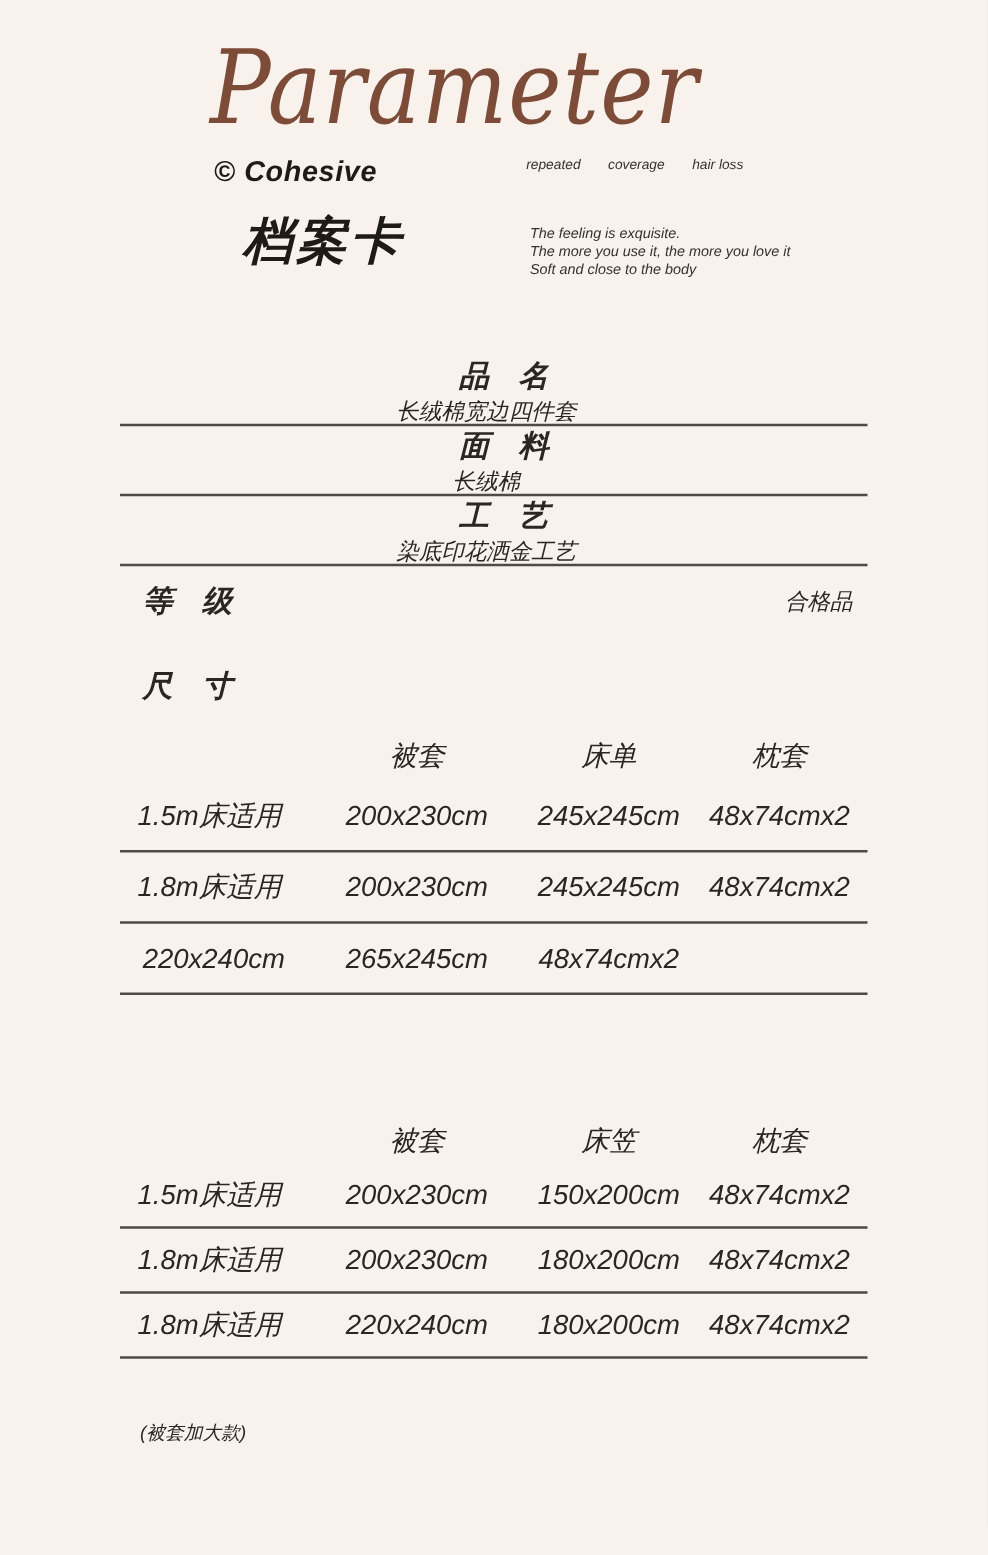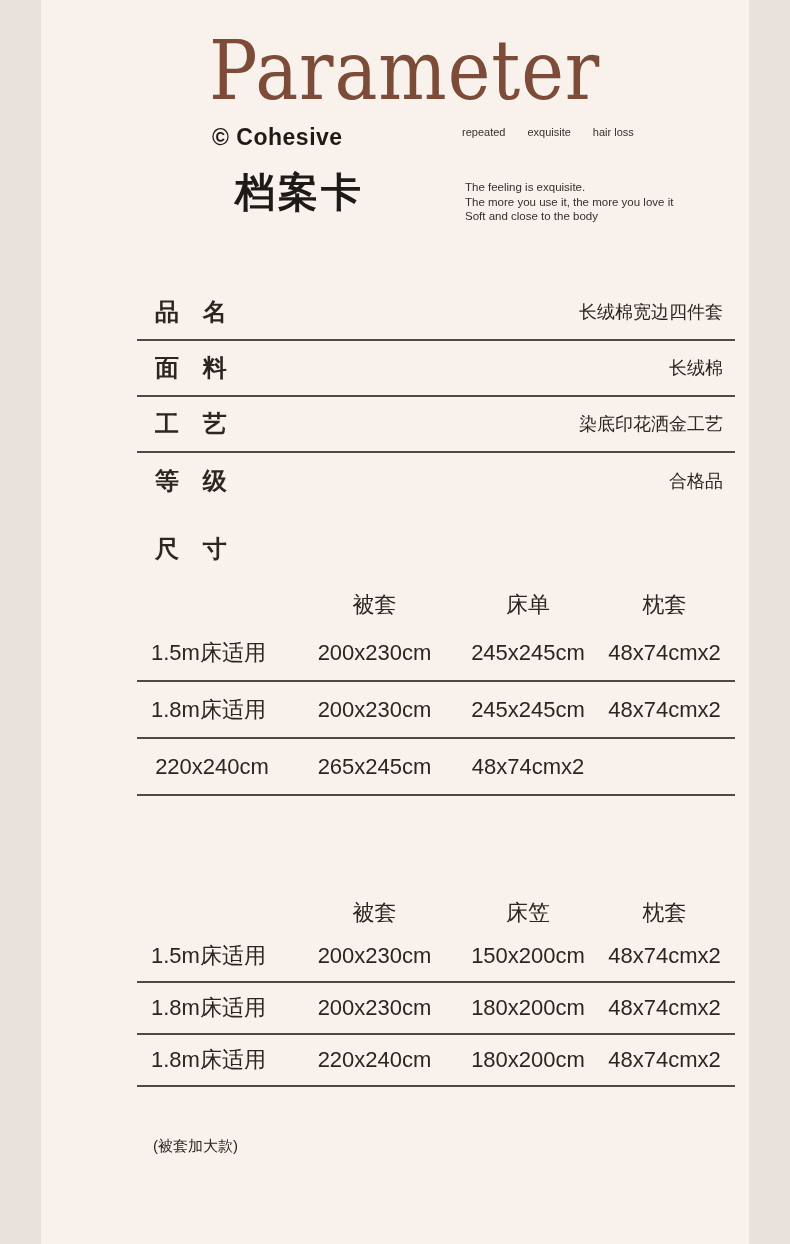--- a/index.html
+++ b/index.html
@@ -7,27 +7,28 @@
     --accent: #7d4c38;
     --text: #2b2622;
     --rule: #4f4a44;
   }
   * { box-sizing: border-box; }
   html, body { margin: 0; padding: 0; }
   body { background: #e9e2dc; }
 
   .sheet {
     position: relative;
-    width: 708px;
+    width: 790px;
     height: 1244px;
     margin: 0 auto;
     background: var(--background);
     color: var(--text);
     font-family: "Liberation Sans", sans-serif;
     overflow: hidden;
+    font-style: italic;
   }
 
   
   .title {
     position: absolute;
     left: 168px;
     top: 30px;
     font-family: "DejaVu Serif", serif;
     font-size: 82px;
     line-height: 1;
@@ -80,21 +81,21 @@
     left: 96px;
     top: 285px;
     width: 598px;
   }
   .spec-row {
     height: 56px;
     display: flex;
     align-items: center;
     justify-content: space-between;
   }
-  .spec-row.with-rule { border-bottom: 2px solid var(--rule); }
+  .spec-row.with-rule { border-bottom: 2px solid var(--rule); flex-direction: column; }
   .spec-label {
     font-size: 24px;
     font-weight: 700;
     letter-spacing: 2px;
     word-spacing: 13px;
     padding-left: 18px;
     white-space: nowrap;
   }
   .spec-value {
     font-size: 18px;
@@ -139,21 +140,21 @@
 </style>
 </head>
 <body>
 
 <div class="sheet">
 
   <div class="title">Parameter</div>
 
   <div class="keywords">
     <span>repeated</span>
-    <span>exquisite</span>
+    <span>coverage</span>
     <span>hair loss</span>
   </div>
 
   <div class="brand">© Cohesive</div>
   <div class="card-label">档案卡</div>
 
   <div class="tagline">
     <div>The feeling is exquisite.</div>
     <div>The more you use it, the more you love it</div>
     <div>Soft and close to the body</div>

